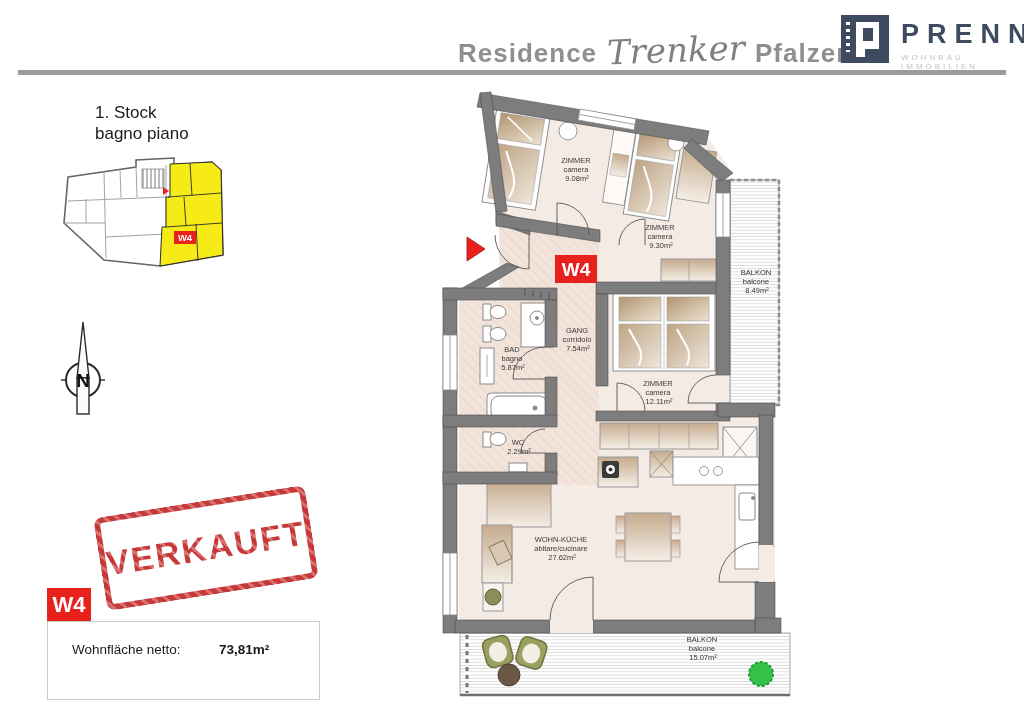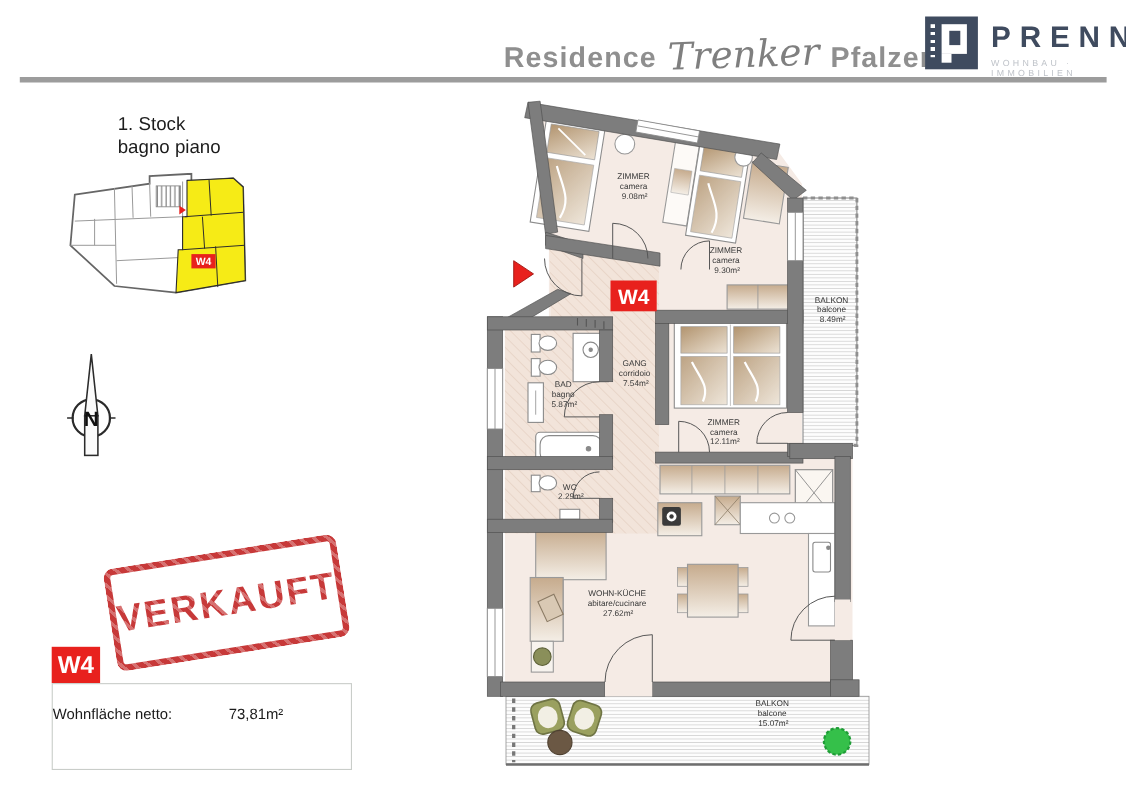--- a/index.html
+++ b/index.html
@@ -19,33 +19,33 @@
   .brand-strip{position:absolute;left:5px;top:7px;width:4px;height:30px;
     background:repeating-linear-gradient(#fff 0 3px,#3f4b5f 3px 7px);}
   .brand-p{position:absolute;left:15px;top:7px;width:23px;height:27px;background:#fff;}
   .brand-p-counter{position:absolute;left:7px;top:6px;width:10px;height:13px;background:#3f4b5f;}
   .brand-stem{position:absolute;left:15px;top:34px;width:9px;height:8px;background:#fff;}
   .brand-text{margin-left:12px;padding-top:6px;}
   .brand-name{font-size:27px;font-weight:bold;letter-spacing:8px;color:#3f4b5f;line-height:1;}
   .brand-tag{font-size:8px;letter-spacing:3px;color:#bfc3c9;margin-top:5px;}
 
   
-  .floor-label{left:107px;top:102px;font-size:17px;color:#1c1c1c;line-height:1.25;}
+  .floor-label{left:95px;top:102px;font-size:17px;color:#1c1c1c;line-height:1.25;}
   .stamp{left:99px;top:501px;width:202px;height:82px;transform:rotate(-9deg);
     border:6px solid #c32b2b;border-radius:9px;display:flex;align-items:center;justify-content:center;
     color:#c32b2b;font-size:34px;font-weight:bold;letter-spacing:2px;opacity:.93;
     -webkit-mask-image:repeating-linear-gradient(48deg,#000 0 5px,rgba(0,0,0,.72) 5px 8px);
     mask-image:repeating-linear-gradient(48deg,#000 0 5px,rgba(0,0,0,.72) 5px 8px);}
   .w4-tag{left:47px;top:588px;width:44px;height:33px;background:#e8211d;color:#fff;
     display:flex;align-items:center;justify-content:center;font-size:22px;font-weight:bold;}
   .info-box{left:47px;top:621px;width:273px;height:79px;background:#fff;border:1px solid #c9cdc9;
-    box-sizing:border-box;padding:20px 8px 0 0;font-size:13.5px;color:#1a1a1a;}
+    box-sizing:border-box;padding:20px 8px 0 24px;font-size:13.5px;color:#1a1a1a;}
   .info-row{display:flex;margin-bottom:6px;}
   .info-row .lbl{width:160px;}
-  .info-row .val{width:100px;}
+  .info-row .val{width:100px;font-weight:bold;}
 </style>
 </head>
 <body>
 
 <div class="page">
 
   <div class="abs title-row">
     <span class="title-sans">Residence</span>
     <span class="title-script">Trenker</span>
     <span class="title-sans">Pfalzen</span>

